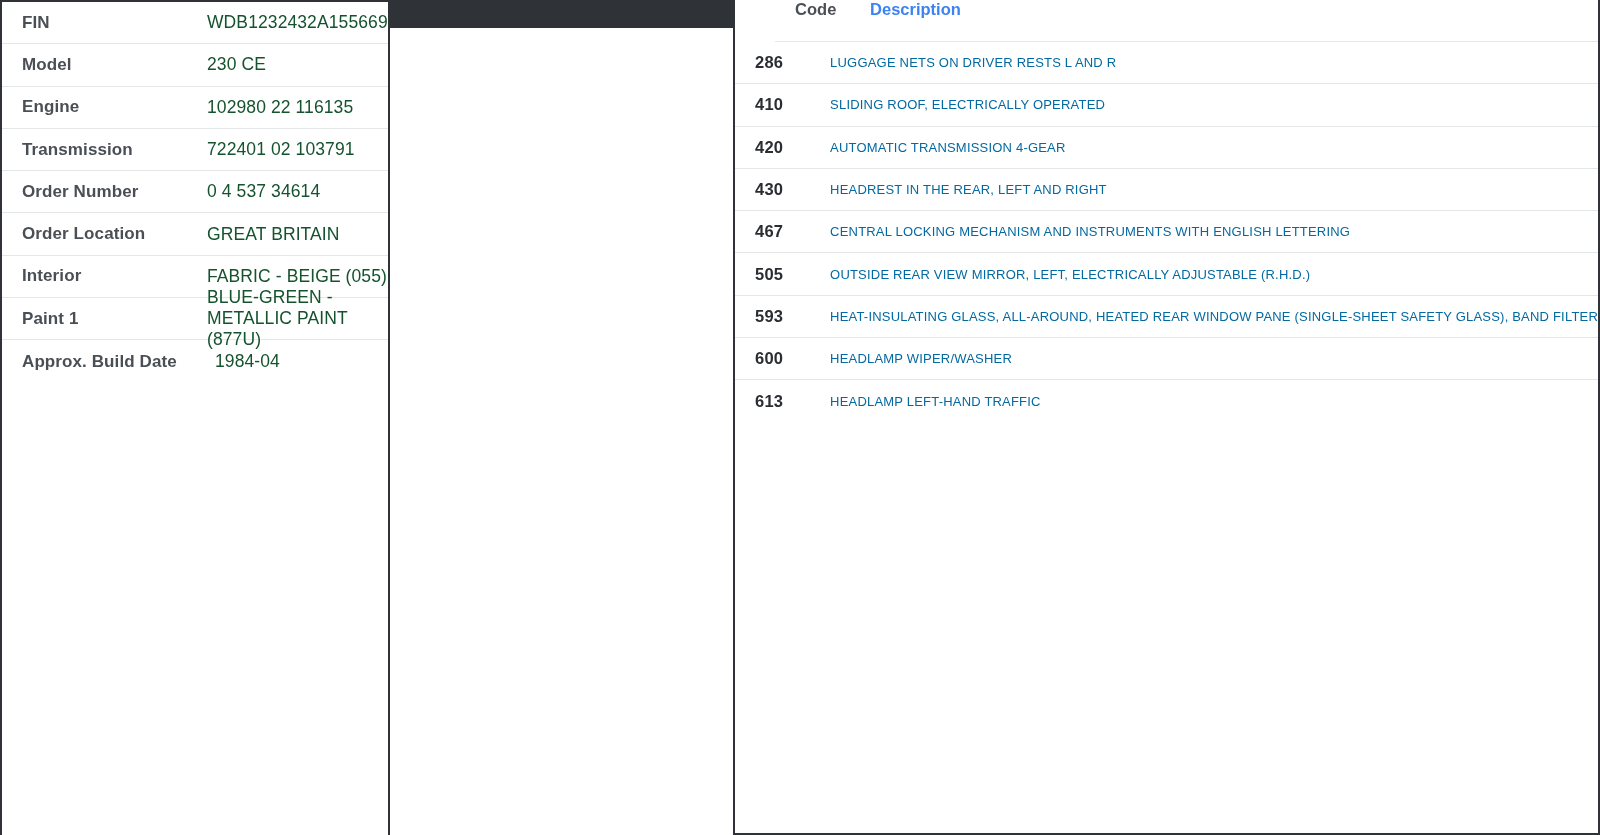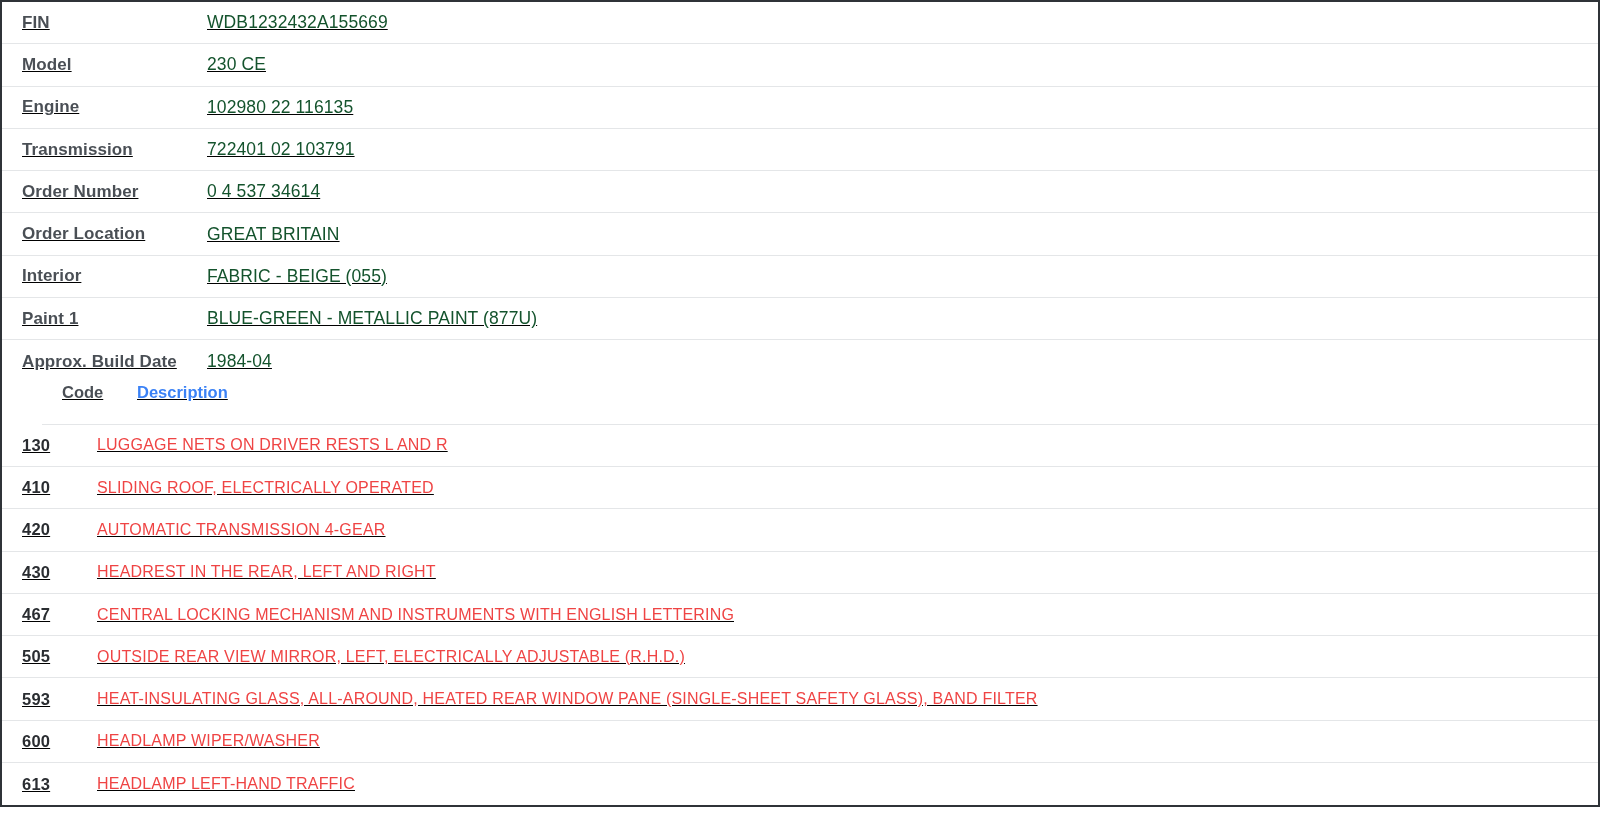--- a/index.html
+++ b/index.html
@@ -8,46 +8,46 @@
     background: #ffffff;
     font-family: "Liberation Sans", sans-serif;
   }
   body {
     width: 1600px;
     height: 835px;
     overflow: hidden;
   }
   .page {
     width: 1600px;
-    height: 606px;
-    box-sizing: border-box;
-    background: #ffffff;
-    display: flex;
-    flex-direction: column;
-    text-decoration: underline;
+    height: 835px;
+    box-sizing: border-box;
+    background: #ffffff;
+    display: flex;
+    flex-direction: row;
   }
 
   
   .details-panel {
     border-left: 2px solid #2f3338;
     border-right: 2px solid #2f3338;
     border-top: 2px solid #2f3338;
     background: #ffffff;
     box-sizing: border-box;
   }
   .detail-row {
     display: flex;
     align-items: center;
     height: 42.3px;
     box-sizing: border-box;
     border-bottom: 1px solid #e4e6e8;
     padding: 0 0 0 20px;
   }
   .detail-row:last-child {
     border-bottom: none;
+    gap: 8px;
   }
   .detail-label {
     width: 185px;
     flex: 0 0 185px;
     font-size: 17px;
     font-weight: bold;
     color: #4a4f55;
     letter-spacing: 0.1px;
   }
   .detail-value {
@@ -107,22 +107,22 @@
   }
   .code-cell {
     width: 75px;
     flex: 0 0 75px;
     font-size: 16.5px;
     font-weight: bold;
     color: #2a2d31;
     letter-spacing: 0.2px;
   }
   .desc-cell {
-    font-size: 16px;
-    color: #ef4444;
+    font-size: 13px;
+    color: #0369a1;
     letter-spacing: 0.2px;
     white-space: nowrap;
     overflow: hidden;
     text-overflow: ellipsis;
   }
 </style>
 </head>
 <body>
 
 <div class="page">
@@ -179,21 +179,21 @@
   <div class="separator-band"></div>
 
   <section class="codes-panel">
 
     <div class="codes-header">
       <div class="th-code">Code</div>
       <div class="th-desc">Description</div>
     </div>
 
     <div class="code-row">
-      <div class="code-cell">130</div>
+      <div class="code-cell">286</div>
       <div class="desc-cell">LUGGAGE NETS ON DRIVER RESTS L AND R</div>
     </div>
 
     <div class="code-row">
       <div class="code-cell">410</div>
       <div class="desc-cell">SLIDING ROOF, ELECTRICALLY OPERATED</div>
     </div>
 
     <div class="code-row">
       <div class="code-cell">420</div>

